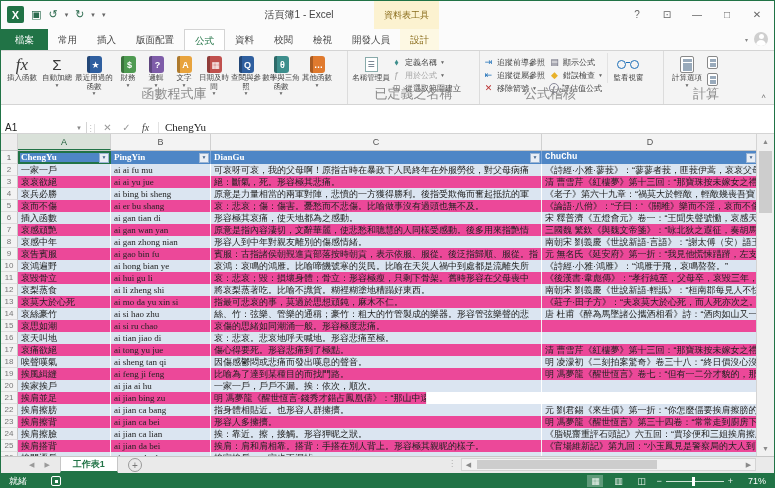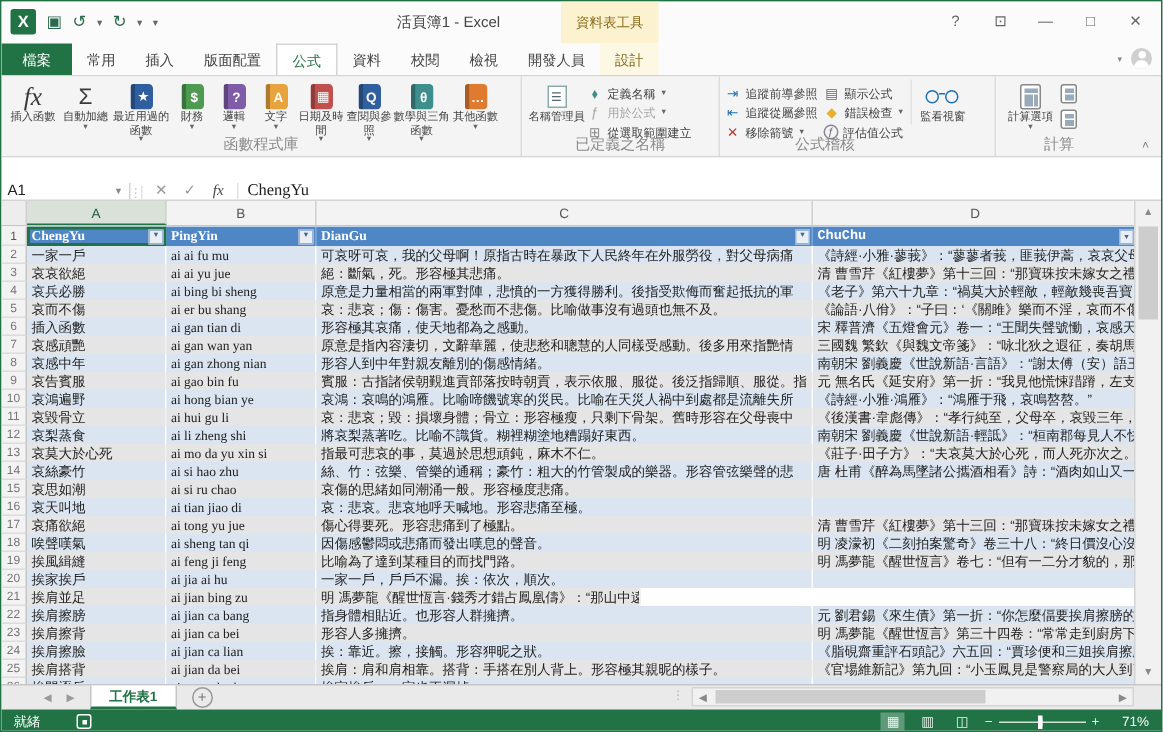--- a/index.html
+++ b/index.html
@@ -31,21 +31,21 @@
   .tab-right { position:absolute; right:6px; top:3px; display:flex; align-items:center; gap:6px; }
   .avatar { width:14px; height:14px; border-radius:50%; background:#cfcfcf; position:relative; overflow:hidden; }
   .avatar:before { content:""; position:absolute; left:4.5px; top:2px; width:5px; height:5px; border-radius:50%; background:#fff; }
   .avatar:after { content:""; position:absolute; left:2px; top:8px; width:10px; height:6px; border-radius:5px 5px 0 0; background:#fff; }
 
   
   .ribbon { position:absolute; left:0; top:50px; width:100%; height:54px; background:#f4f4f4;
             border-bottom:1px solid #d4d4d4; display:flex; }
   .rgroup { position:relative; height:100%; border-right:1px solid #dcdcdc; padding:2px 3px 11px 3px;
             display:flex; align-items:flex-start; }
-  .rgroup .glabel { position:absolute; bottom:1px; left:0; width:100%; text-align:center; font-size:10px; color:#8a8a8a; }
+  .rgroup .glabel { position:absolute; bottom:1px; left:0; width:100%; text-align:center; font-size:13px; color:#8a8a8a; }
   .bigbtn { width:36px; display:flex; flex-direction:column; align-items:center; padding-top:2px; }
   .bigbtn .bicon { height:19px; display:flex; align-items:center; justify-content:center; }
   .bigbtn .blabel { font-size:7.5px; color:#444; text-align:center; line-height:8.5px; word-break:break-all; }
   .caret { font-size:5px; color:#666; line-height:4px; }
   .book { width:15px; height:17px; border-radius:2px 3px 3px 2px; border-left:3px solid rgba(0,0,0,.25);
           color:#fff; font-size:9px; font-weight:bold; display:flex; align-items:center; justify-content:center; }
   .fxbig { font-family:"Liberation Serif","DejaVu Serif",serif; font-style:italic; font-size:17px; color:#3a3a3a; }
   .sigma { font-size:15px; color:#3a3a3a; }
   .stack { display:flex; flex-direction:column; justify-content:flex-start; gap:1px; padding-top:3px; }
   .smallbtn { display:flex; align-items:center; gap:3px; font-size:8px; color:#444; height:12px; white-space:nowrap; }
@@ -84,21 +84,21 @@
 
   
   .grid { position:absolute; left:0; top:150px; width:757px; height:305px; overflow:hidden; background:#fff; }
   .grow { display:flex; height:12px; line-height:12px; }
   .grow .gut { width:17px; background:#f3f3f3; border-right:1px solid #c6c6c6; border-bottom:1px solid #dcdcdc;
                text-align:center; color:#767676; font-size:8px; flex:none; }
   .grow .c { flex:none; overflow:hidden; white-space:nowrap; padding:0 3px; font-size:9px; color:#222; }
   .grow .cA { width:93px; } .grow .cB { width:100px; font-family:"Liberation Serif","DejaVu Serif",serif; }
   .grow .cC { width:331px; } .grow .cD { width:216px; }
   .grow.band .c { background:#dbe5f1; border-right:1px solid #fff; }
-  .grow.plain .c { background:#e5e5e5; border-right:1px solid #f0f0f0; }
+  .grow.plain .c { background:#ec4899; border-right:1px solid #f0f0f0; }
   .hrow { display:flex; height:13px; line-height:13px; }
   .hrow .gut { width:17px; background:#f3f3f3; border-right:1px solid #c6c6c6; border-bottom:1px solid #dcdcdc;
                text-align:center; color:#555; font-size:8px; }
   .hcell { flex:none; background:#4e86c6; color:#fff; font-weight:bold; font-size:9px;
            font-family:"Liberation Serif","DejaVu Serif",serif;
            padding:0 3px; border-right:1px solid #7da7d9; position:relative; overflow:hidden; white-space:nowrap; }
   .hcell .filter { position:absolute; right:1px; top:1.5px; width:10px; height:10px; background:#e9eef5;
                    border:1px solid #9ab4d4; color:#44658c; font-size:5px; line-height:8px; text-align:center; }
   .hcell.hA { width:93px; } .hcell.hB { width:100px; } .hcell.hC { width:331px; } .hcell.hD { width:216px;font-family:Liberation Mono, monospace; }
   .hcell.selected { outline:2px solid #217346; outline-offset:-2px; }

